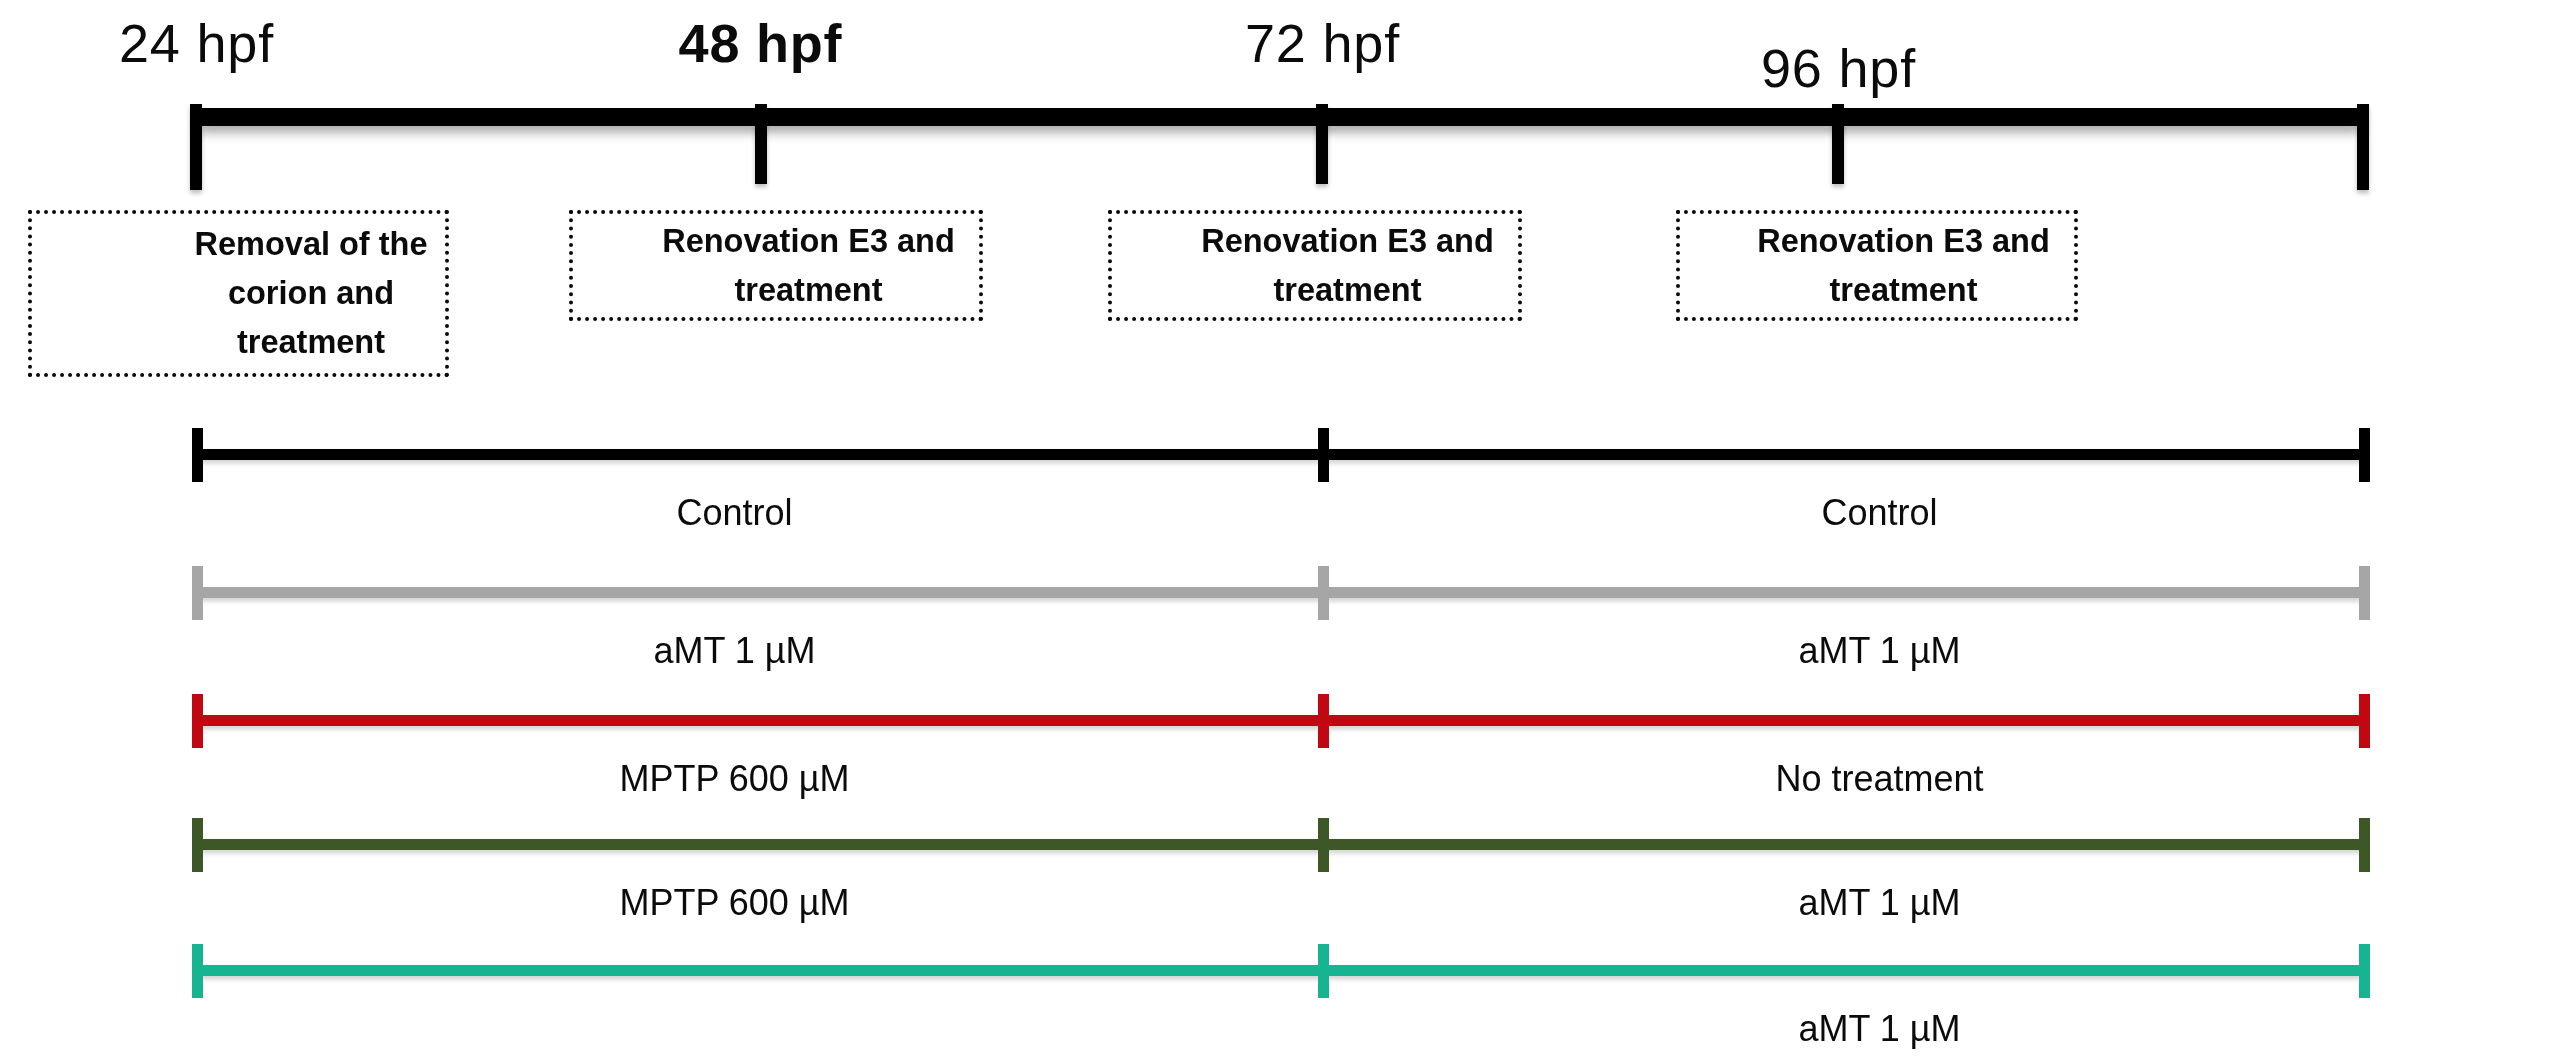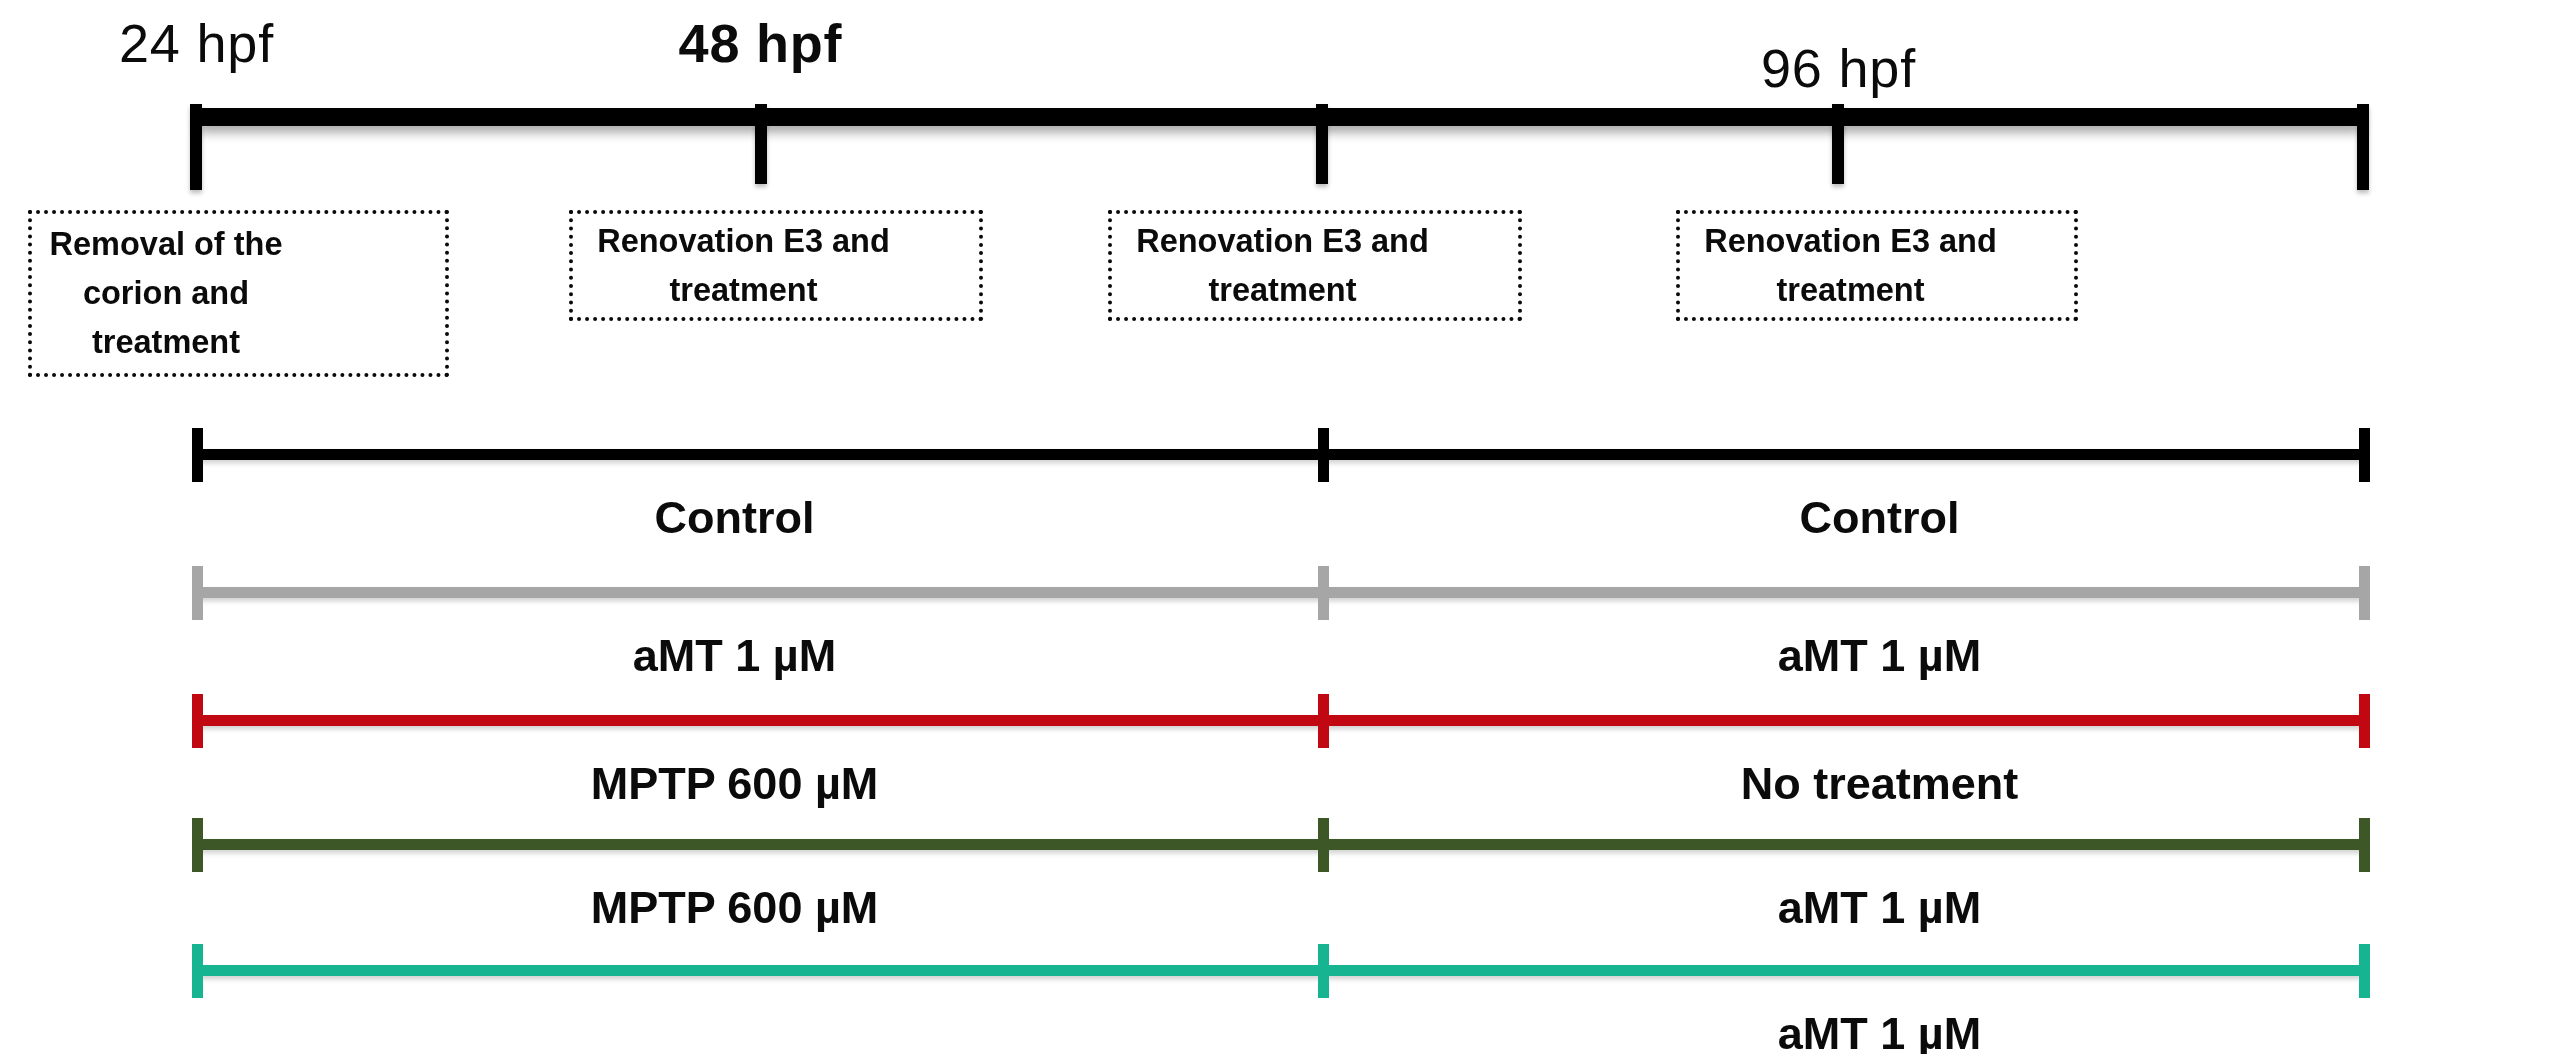--- a/index.html
+++ b/index.html
@@ -38,21 +38,21 @@
     letter-spacing: 0.8px;
     line-height: 1.25;
     white-space: nowrap;
   }
 
   
   .ebox {
     position: absolute;
     top: 210px;
     border: 4.9px dotted #0a0a0a;
-    display: flex; align-items: center; justify-content: flex-start;
+    display: flex; align-items: center; justify-content: flex-end;
     background: #fff;
   }
   .ebox-text {
     display: block;
     text-align: center;
     font-size: 32.5px;
     font-weight: 700;
     line-height: 1.5;
   }
 
@@ -70,22 +70,22 @@
     width: 10.6px; height: 54px; top: -21px;
     background: var(--row-color, #000);
   }
   .row-tick.t-left  { left: -4.9px; }
   .row-tick.t-mid   { left: 1121px; }
   .row-tick.t-right { left: 2162px; }
   .row-label {
     position: absolute;
     top: 44px;
     text-align: center;
-    font-size: 45px;
-    font-weight: 700;
+    font-size: 36px;
+    font-weight: 400;
     line-height: 1.1;
     color: #0b0b0b;
     white-space: nowrap;
   }
   .row-label.l-left  { left: 172px;  width: 1125px; }
   .row-label.l-right { left: 1359px; width: 1041px; }
 </style>
 </head>
 <body>
 
@@ -93,20 +93,21 @@
 
   <div class="tl-bar tl-ink" style="background: rgb(0, 0, 0);"></div>
   <div class="tl-tick tl-ink end" style="left: 190px; background: rgb(0, 0, 0);"></div>
   <div class="tl-tick tl-ink" style="left: 755px; background: rgb(0, 0, 0);"></div>
   <div class="tl-tick tl-ink" style="left: 1316px; background: rgb(0, 0, 0);"></div>
   <div class="tl-tick tl-ink" style="left: 1832px; background: rgb(0, 0, 0);"></div>
   <div class="tl-tick tl-ink end" style="left: 2357px; background: rgb(0, 0, 0);"></div>
 
   <div class="time-label" style="left:34px;">24 hpf</div>
   <div class="time-label" style="left:598px;font-weight:bold;">48 hpf</div>
+  <div class="time-label" style="left:1160px;">72 hpf</div>
   <div class="time-label" style="left:1676px;margin-top:25px;">96 hpf</div>
 
   <div class="ebox" style="left:28px;   width:421px; height:167px;">
     <span class="ebox-text" style="max-width:268px;">Removal of the corion and treatment</span>
   </div>
   <div class="ebox" style="left:569px;  width:414px; height:111px;">
     <span class="ebox-text" style="max-width:341px;">Renovation E3 and treatment</span>
   </div>
   <div class="ebox" style="left:1108px; width:414px; height:111px;">
     <span class="ebox-text" style="max-width:341px;">Renovation E3 and treatment</span>

